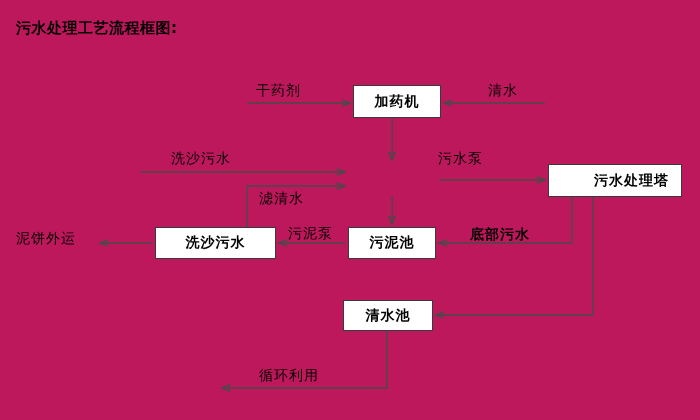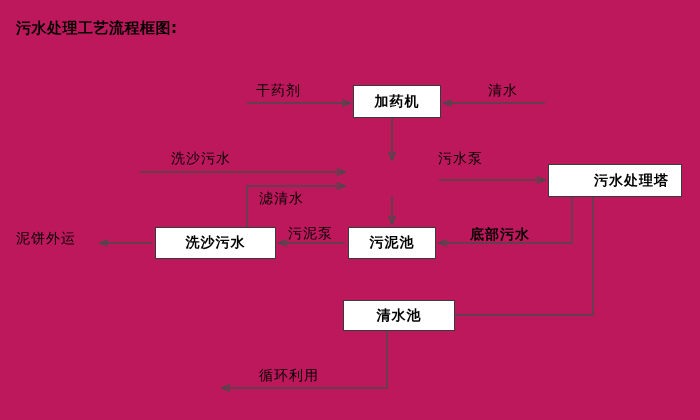--- a/index.html
+++ b/index.html
@@ -126,21 +126,21 @@
   </div>
 
   <div class="node" style="left:548px; top:164px; width:134px; height:33px;padding-left:33px;">
     <span>污水处理塔</span>
   </div>
 
   <div class="node" style="left:155px; top:227px; width:121px; height:32px;">
     <span>洗沙污水</span>
   </div>
 
-  <div class="node" style="left:343px; top:300px; width:112px; height:31px;">
+  <div class="node" style="left:343px; top:300px; width:90px; height:31px;">
     <span>清水池</span>
   </div>
 
   <div class="edge-label" style="left:256px; top:82px;">干药剂</div>
 
   <div class="edge-label" style="left:476px; top:82px;margin-left:12px;">清水</div>
 
   <div class="edge-label" style="left:171px; top:150px;">洗沙污水</div>
 
   <div class="edge-label" style="left:438px; top:150px;">污水泵</div>

